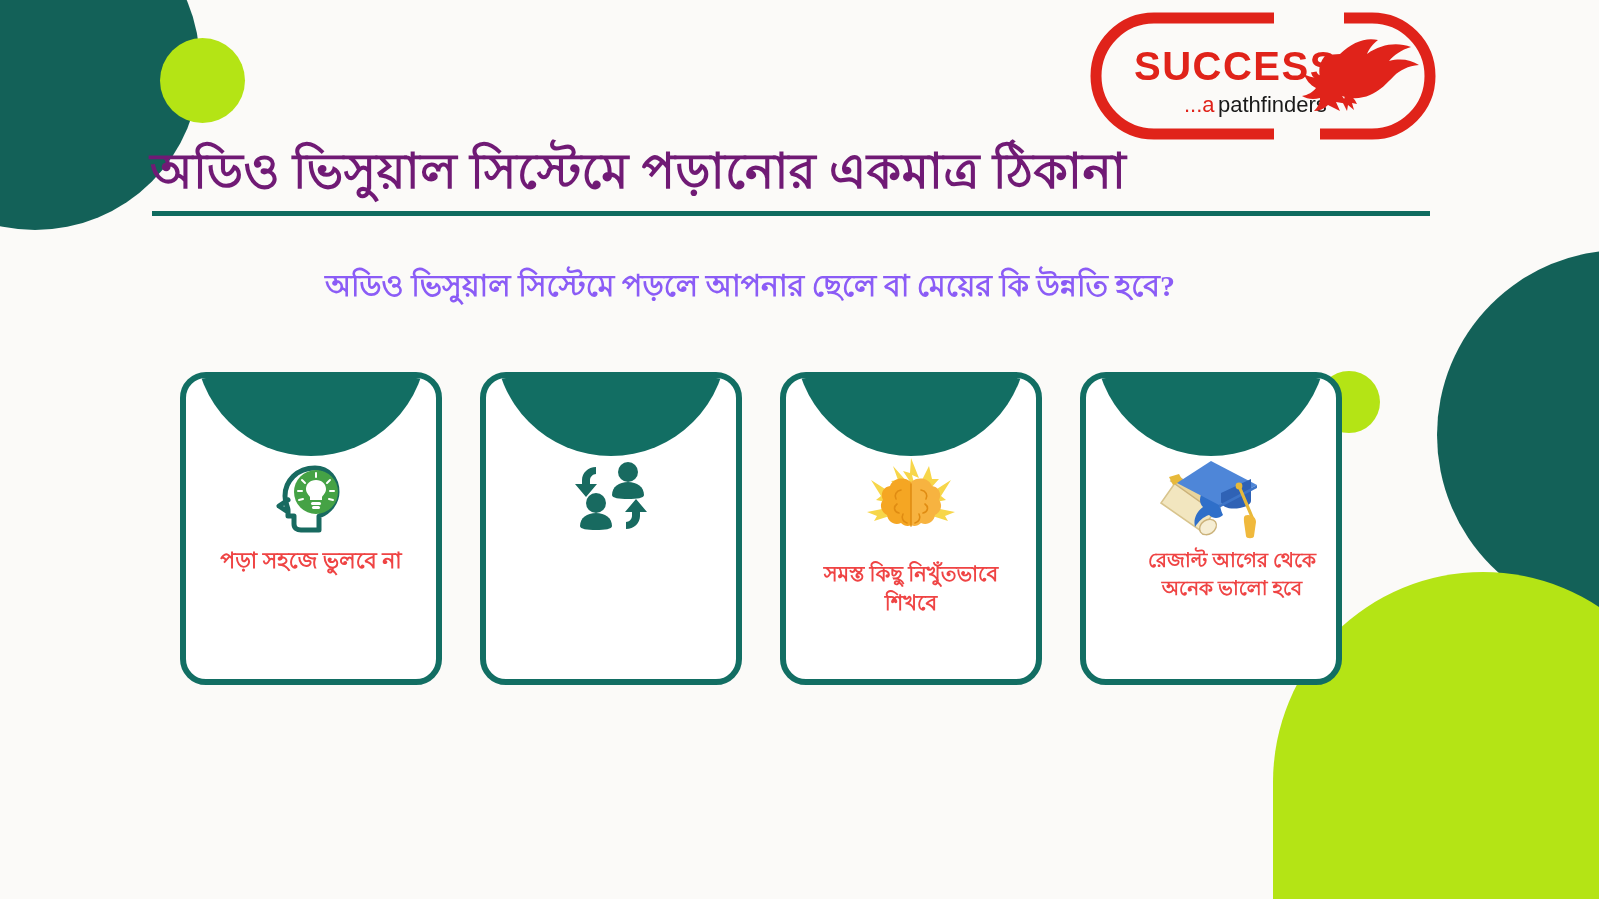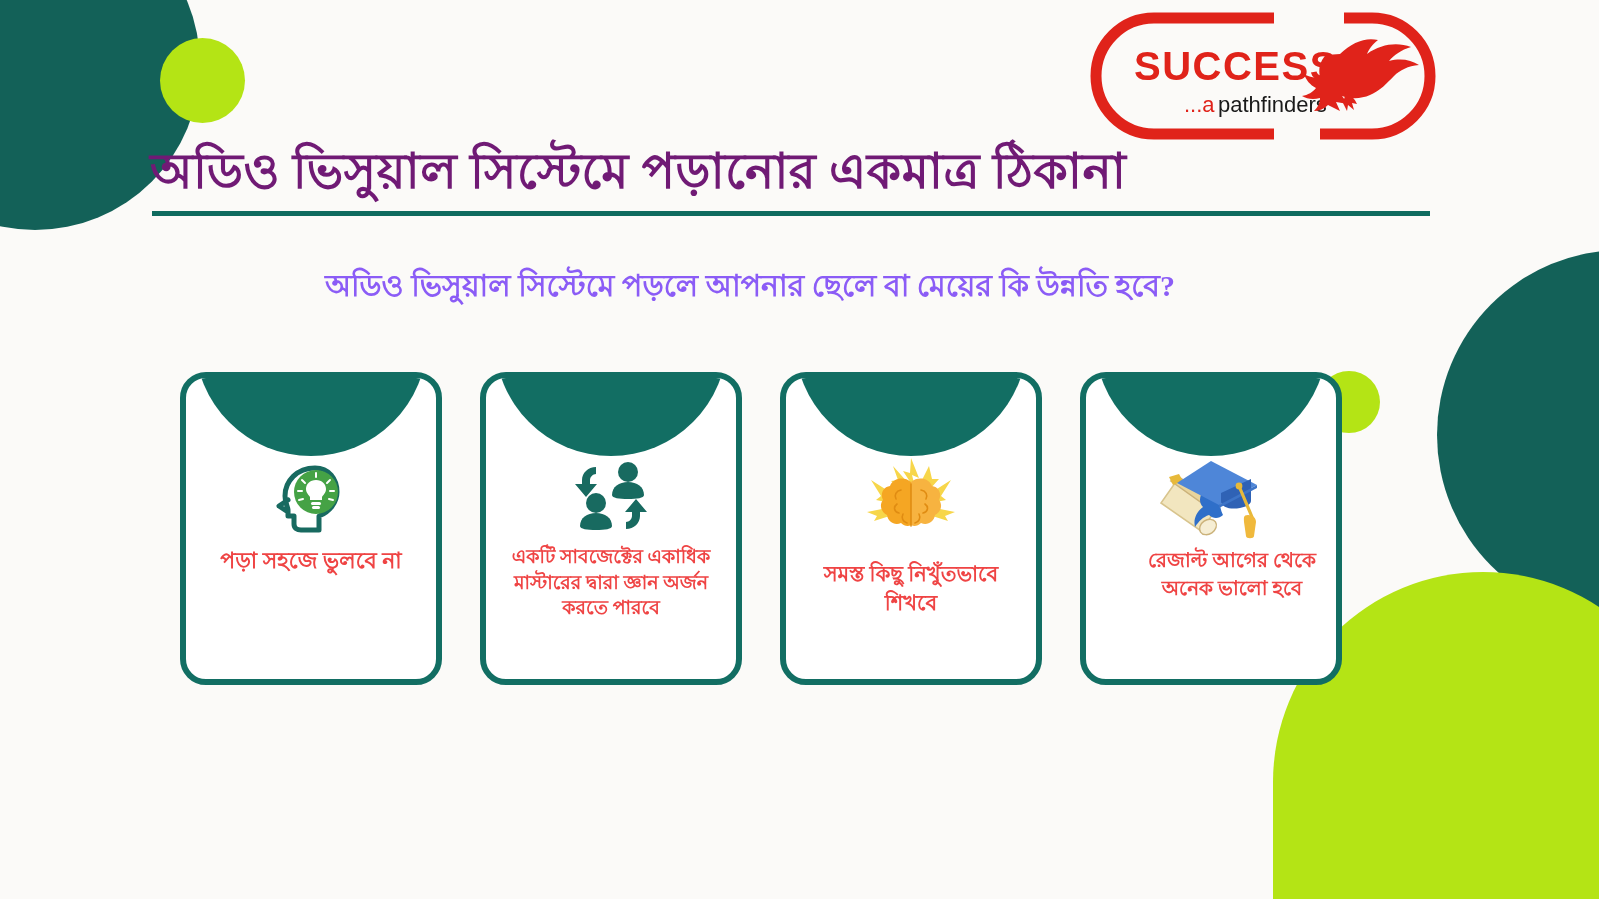--- a/index.html
+++ b/index.html
@@ -168,21 +168,20 @@
           <g fill="#186a60">
             <circle cx="56" cy="13" r="10"></circle>
             <path d="M40 36 c0 -8 7 -13 16 -13 c9 0 16 5 16 13 c0 3 -7 4 -16 4 c-9 0 -16 -1 -16 -4 z"></path>
             <circle cx="24" cy="44" r="10"></circle>
             <path d="M8 67 c0 -8 7 -13 16 -13 c9 0 16 5 16 13 c0 3 -7 4 -16 4 c-9 0 -16 -1 -16 -4 z"></path>
             <path d="M24 8 c-8 0 -14 6 -14 13 l0 4 l-7 0 l11 13 l11 -13 l-7 0 l0 -4 c0 -3 3 -6 6 -6 z"></path>
             <path d="M54 70 c8 0 14 -6 14 -13 l0 -4 l7 0 l-11 -13 l-11 13 l7 0 l0 4 c0 3 -3 6 -6 6 z"></path>
           </g>
         </svg>
       </div>
-      <div class="card-text">একটি সাবজেক্টের একাধিক মাস্টারের দ্বারা জ্ঞান অর্জন করতে পারবে</div>
     </div>
 
     <div class="card c3">
       <div class="card-arc"></div>
       <div class="card-num">03</div>
       <div class="card-icon">
         <svg width="96" height="82" viewBox="0 0 96 82" xmlns="http://www.w3.org/2000/svg">
           <g fill="#f7d64a">
             <path d="M48 2 l8 20 l-7 -3 l4 16 l-13 -20 l7 2 z"></path>
             <path d="M30 10 l16 18 l-8 0 l10 14 l-20 -17 l7 -1 z"></path>

